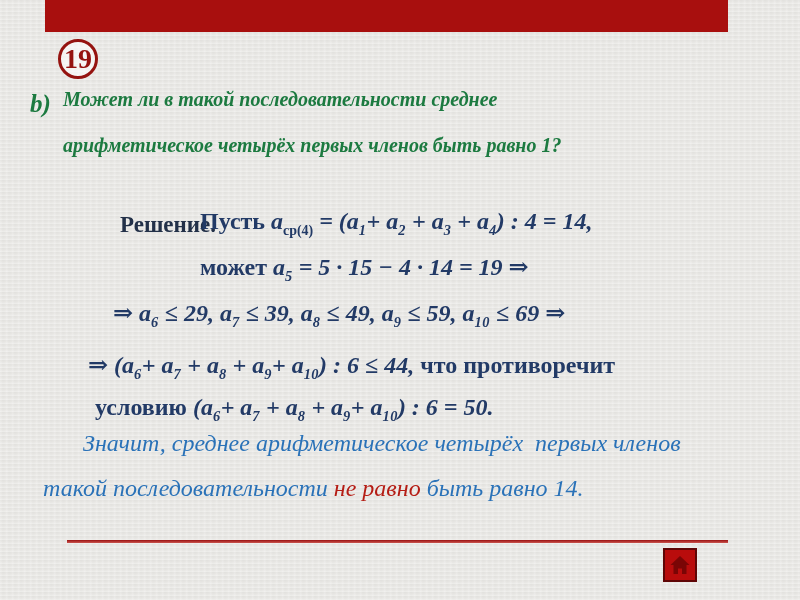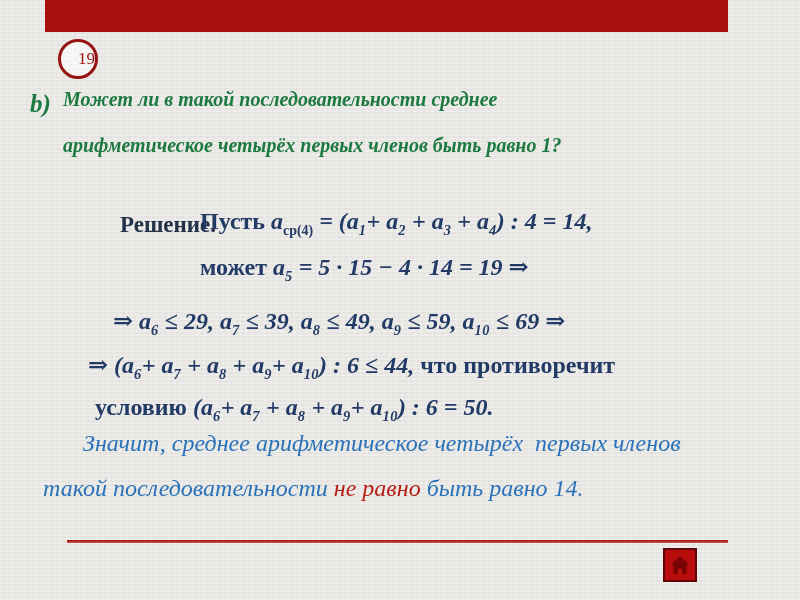--- a/index.html
+++ b/index.html
@@ -14,22 +14,22 @@
       repeating-linear-gradient(0deg, rgba(255,255,255,0.35) 0px, rgba(255,255,255,0) 2px, rgba(0,0,0,0.02) 4px),
       repeating-linear-gradient(90deg, rgba(255,255,255,0.18) 0px, rgba(0,0,0,0.015) 3px, rgba(255,255,255,0) 6px);
   }
   .top-bar {
     position: absolute; left: 45px; top: 0; width: 683px; height: 32px;
     background: var(--bar-red, #a80f0e);
   }
   .badge {
     position: absolute; left: 58px; top: 39px; width: 34px; height: 34px;
     border: 3px solid var(--badge-red, #951310); border-radius: 50%;
-    display: flex; align-items: center; justify-content: flex-end;
-    font-weight: normal; font-size: 17px; color: var(--badge-red, #951310);
+    display: flex; align-items: center; justify-content: center;
+    font-weight: bold; font-size: 28px; color: var(--badge-red, #951310);
     background: rgba(255,255,255,0.55);
   }
   .q-marker {
     position: absolute; left: 30px; top: 90px;
     font-style: italic; font-weight: bold; font-size: 25px;
     color: var(--heading-green, #1c7a40); white-space: nowrap;
   }
   .q-line { 
     position: absolute; left: 63px;
     font-style: italic; font-weight: bold; font-size: 20px;
@@ -42,21 +42,21 @@
     font-weight: bold; font-size: 23px;
     color: var(--label-navy, #223048); white-space: nowrap; margin-left: 48px;
   }
   .math {
     position: absolute;
     font-weight: bold; font-size: 24px;
     color: var(--math-navy, #223a66); white-space: nowrap;
   }
   .math-l1 { left: 200px; top: 208px; }
   .math-l2 { left: 200px; top: 252px; }
-  .math-l3 { left: 113px; top: 298px; margin-top: 8px; }
+  .math-l3 { left: 113px; top: 298px; }
   .math-l4 { left: 88px;  top: 350px; }
   .math-l5 { left: 95px;  top: 394px; }
   .seg-rm  { font-style: normal; }
   .seg-it  { font-style: italic; }
   .seg-sub  { font-style: italic; font-size: 60%; position: relative; top: 0.45em; letter-spacing: 0.5px; }
   .seg-subr { font-style: normal; font-size: 58%; position: relative; top: 0.45em; }
   .seg-blue { font-style: italic; color: var(--conclusion-blue, #2a72b8); text-align: center; }
   .seg-red  { font-style: italic; color: var(--warn-red, #b51d15); }
   .concl {
     position: absolute;

